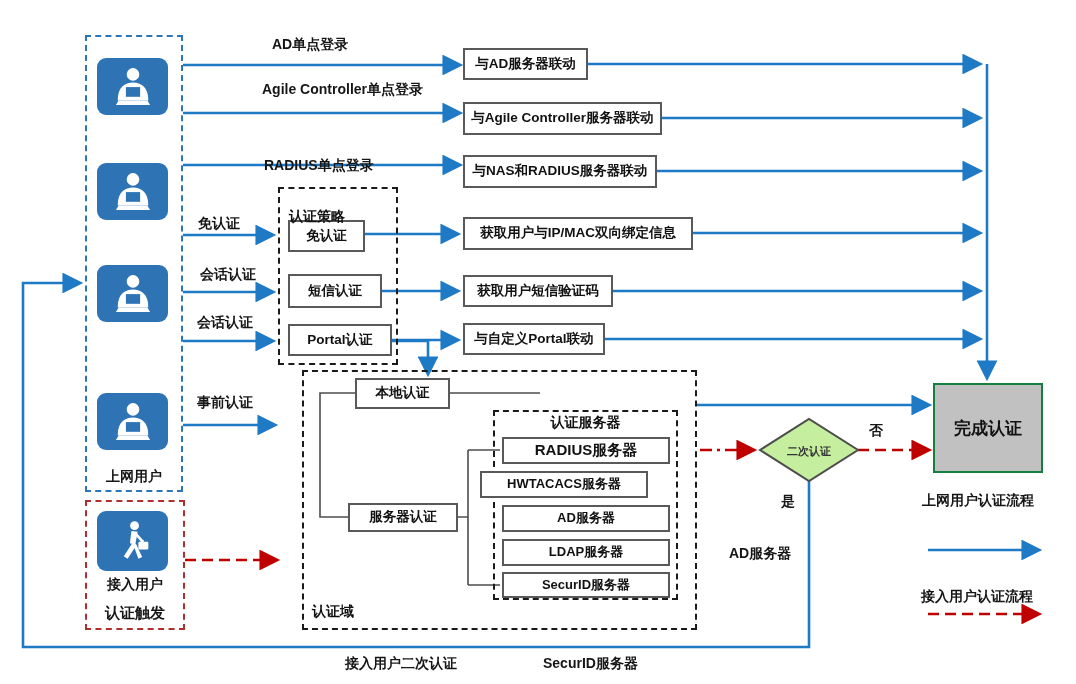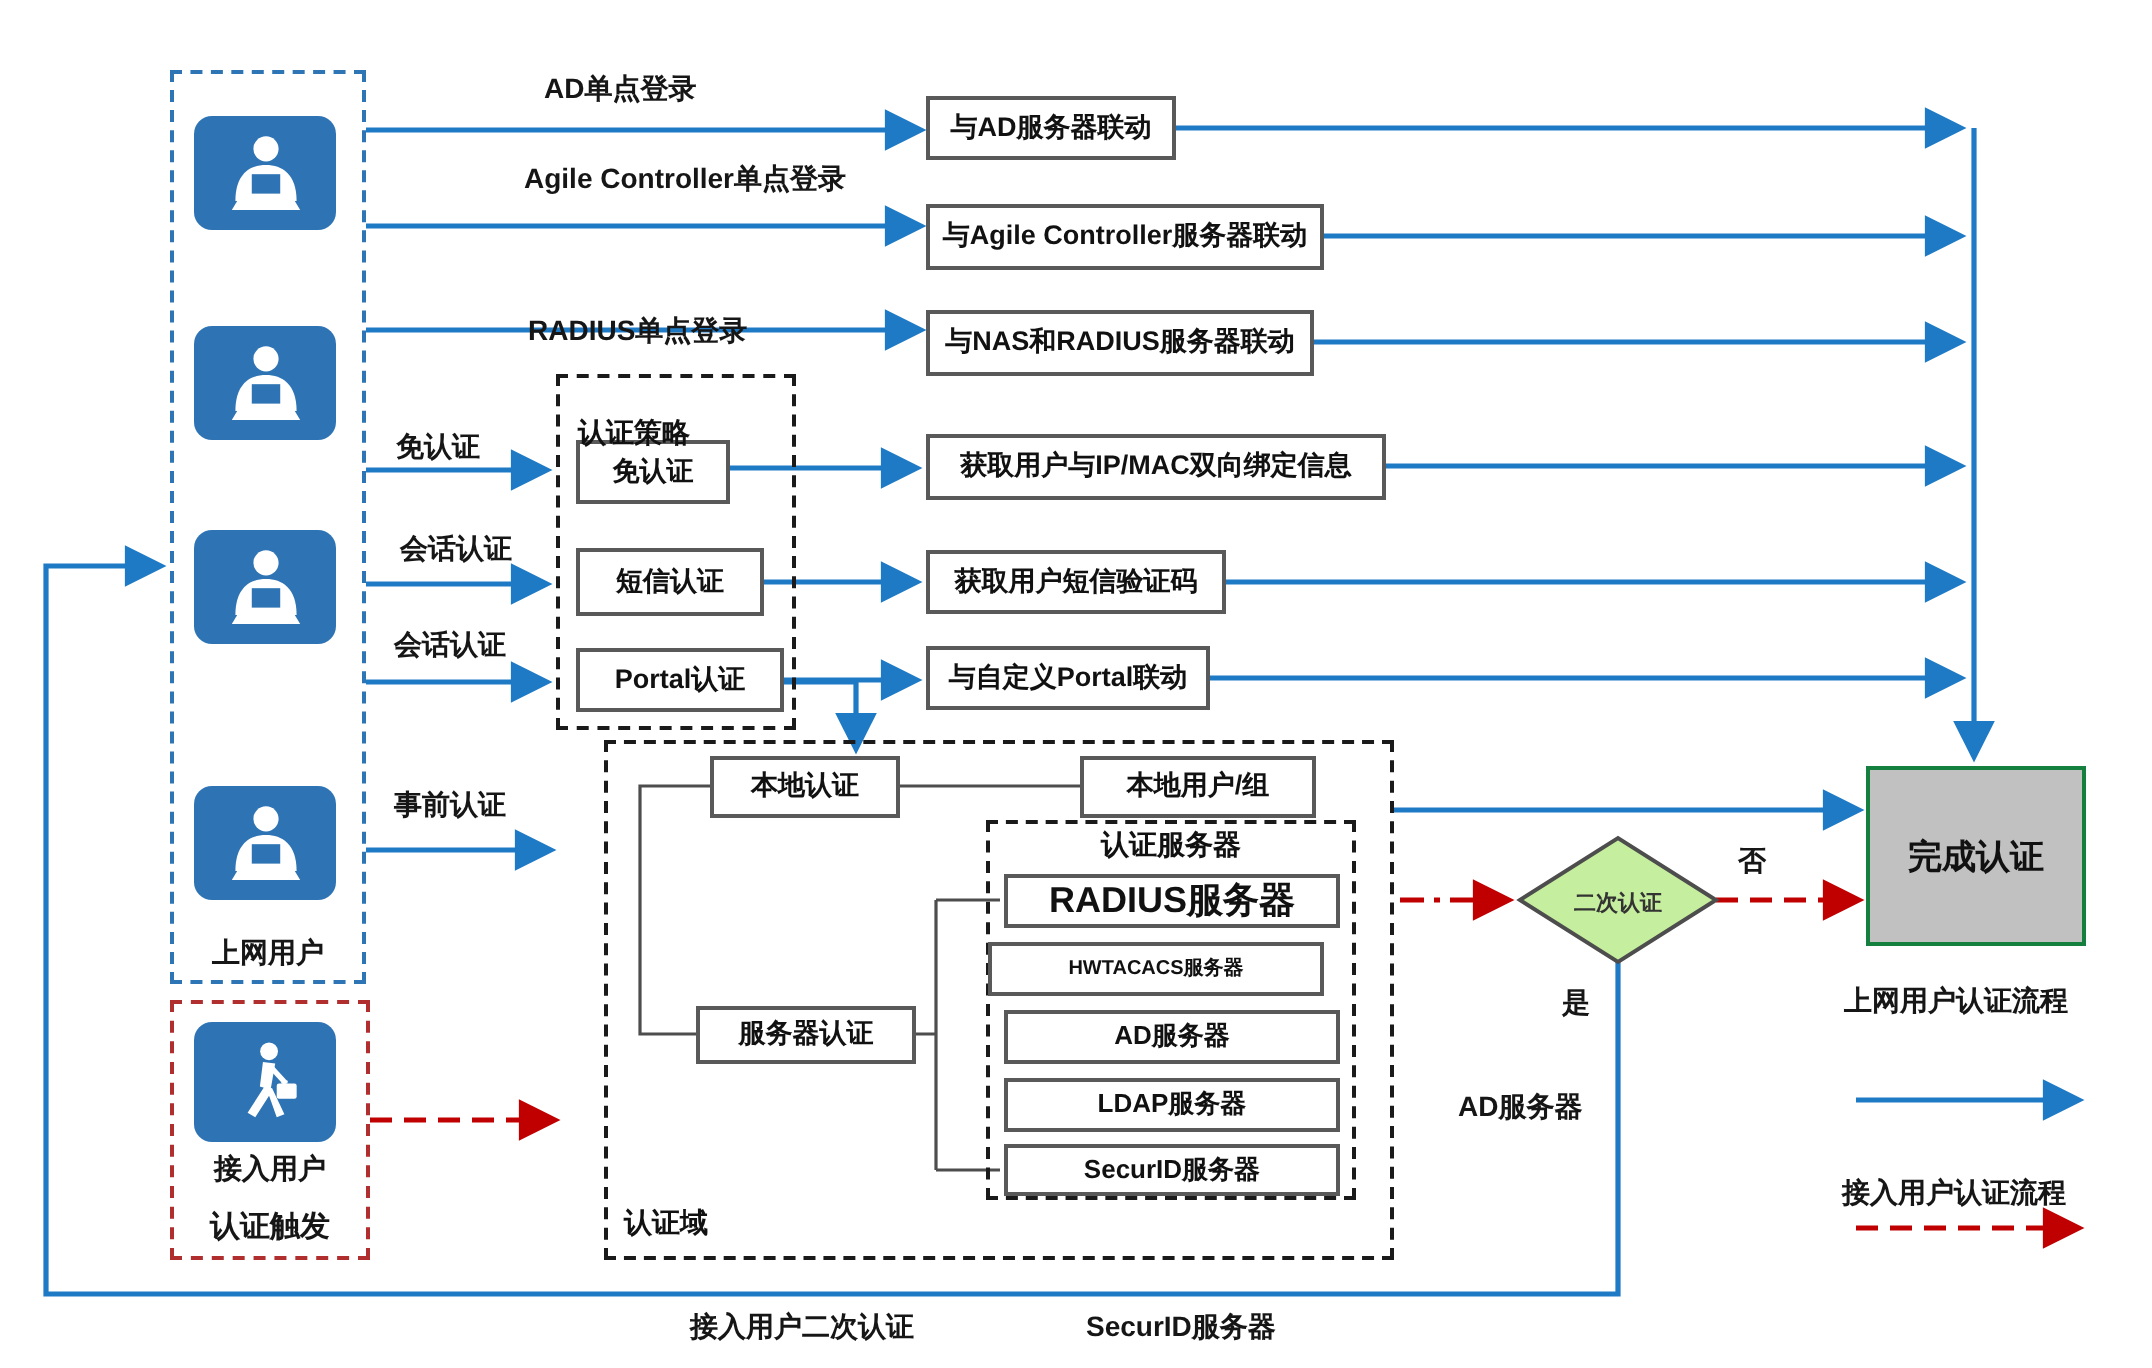--- a/index.html
+++ b/index.html
@@ -162,27 +162,26 @@
   <div class="abox" style="left:463px;top:48px;width:125px;height:32px;">与AD服务器联动</div>
   <div class="abox" style="left:463px;top:102px;width:199px;height:33px;">与Agile Controller服务器联动</div>
   <div class="abox" style="left:463px;top:155px;width:194px;height:33px;">与NAS和RADIUS服务器联动</div>
   <div class="abox" style="left:463px;top:217px;width:230px;height:33px;">获取用户与IP/MAC双向绑定信息</div>
   <div class="abox" style="left:463px;top:275px;width:150px;height:32px;">获取用户短信验证码</div>
   <div class="abox" style="left:463px;top:323px;width:142px;height:32px;">与自定义Portal联动</div>
 
   <div class="dashedgrp" style="left:302px;top:370px;width:395px;height:260px;"></div>
   <div class="grp-title" style="left:312px;top:603px;">认证域</div>
   <div class="abox" style="left:355px;top:378px;width:95px;height:31px;">本地认证</div>
-  <div class="abox" style="left:540px;top:378px;width:118px;height:31px;">本地用户/组</div>
   <div class="abox" style="left:348px;top:503px;width:110px;height:29px;">服务器认证</div>
 
   <div class="dashedgrp" style="left:493px;top:410px;width:185px;height:190px;border-width:2px;"></div>
   <div class="grp-title ctr" style="left:493px;top:414px;width:185px;text-align:center;">认证服务器</div>
-  <div class="abox" style="left:502px;top:437px;width:168px;height:27px;font-size:18px;">RADIUS服务器</div>
-  <div class="abox" style="left:494px;top:471px;width:168px;height:27px;font-size:10px;">HWTACACS服务器</div>
+  <div class="abox" style="left:502px;top:437px;width:168px;height:27px;font-size:15px;">RADIUS服务器</div>
+  <div class="abox" style="left:480px;top:471px;width:168px;height:27px;font-size:13px;">HWTACACS服务器</div>
   <div class="abox" style="left:502px;top:505px;width:168px;height:27px;font-size:13px;">AD服务器</div>
   <div class="abox" style="left:502px;top:539px;width:168px;height:27px;font-size:13px;">LDAP服务器</div>
   <div class="abox" style="left:502px;top:572px;width:168px;height:26px;font-size:13px;">SecurID服务器</div>
 
   <div class="diamond-label" style="left:769px;top:444px;width:80px;">二次认证</div>
   <div class="lbl" style="left:869px;top:422px;">否</div>
   <div class="lbl" style="left:781px;top:493px;">是</div>
   <div class="lbl" style="left:729px;top:545px;">AD服务器</div>
 
   <div class="complete-box" style="left:933px;top:383px;width:110px;height:90px;">完成认证</div>

